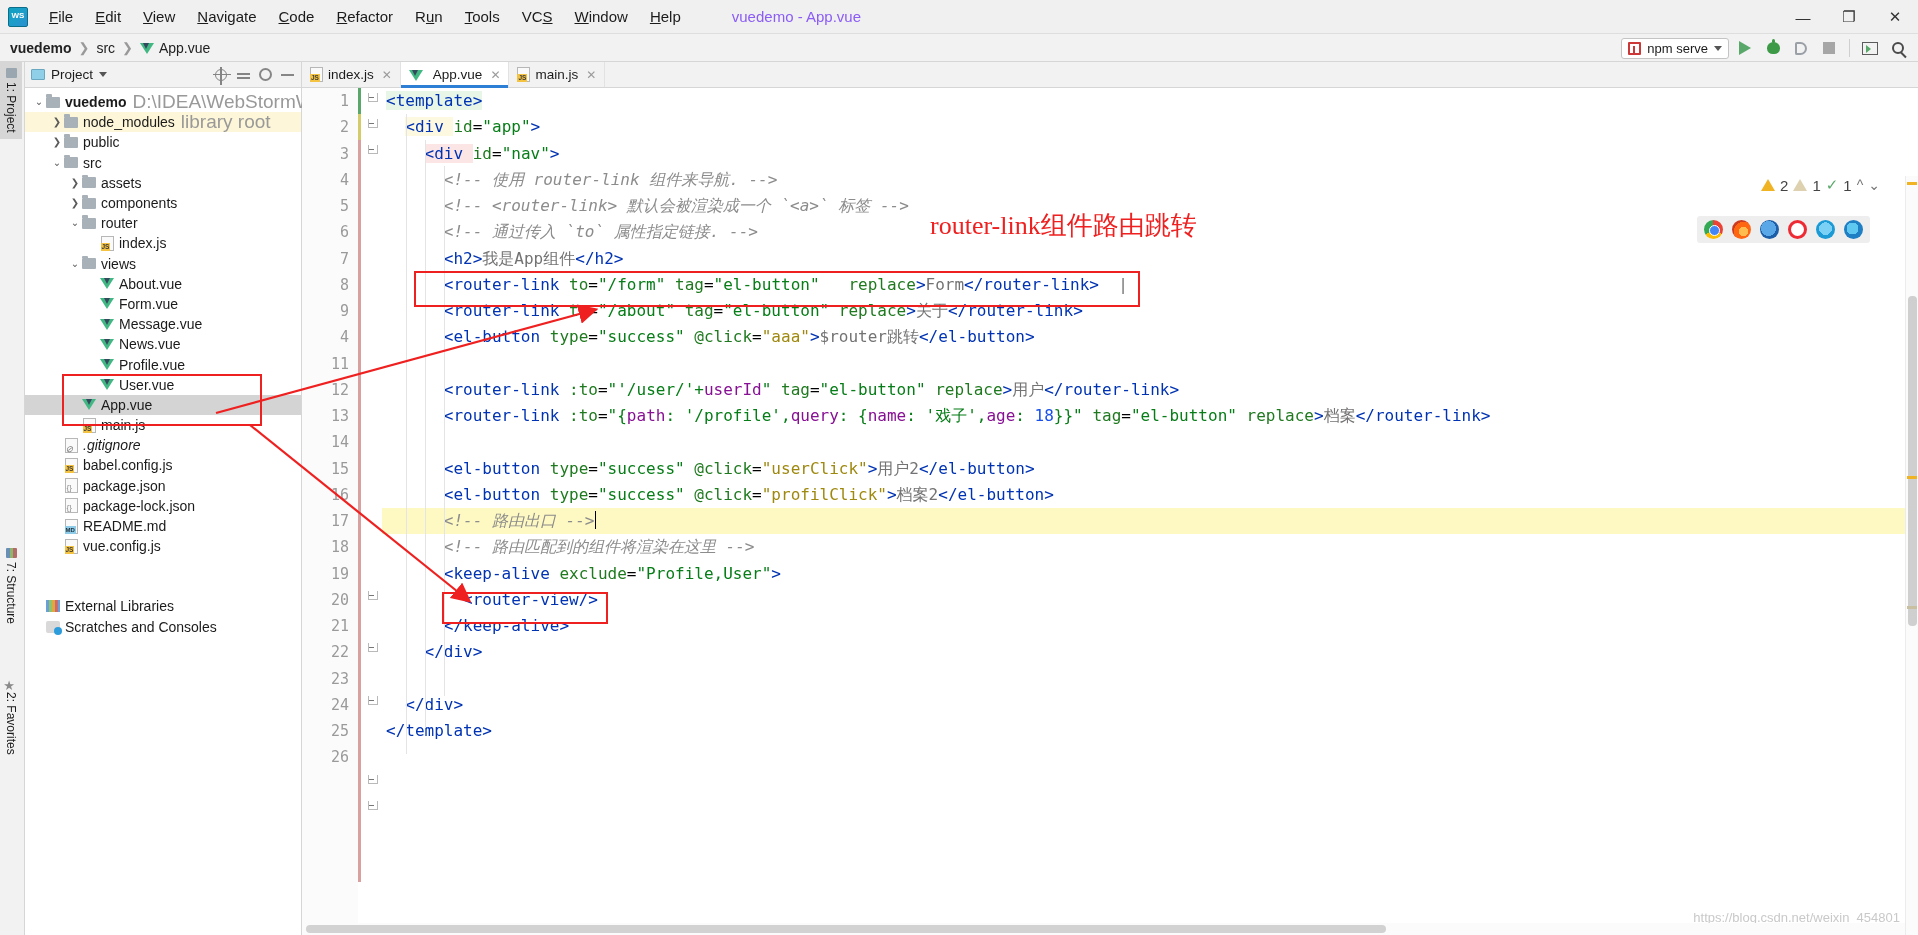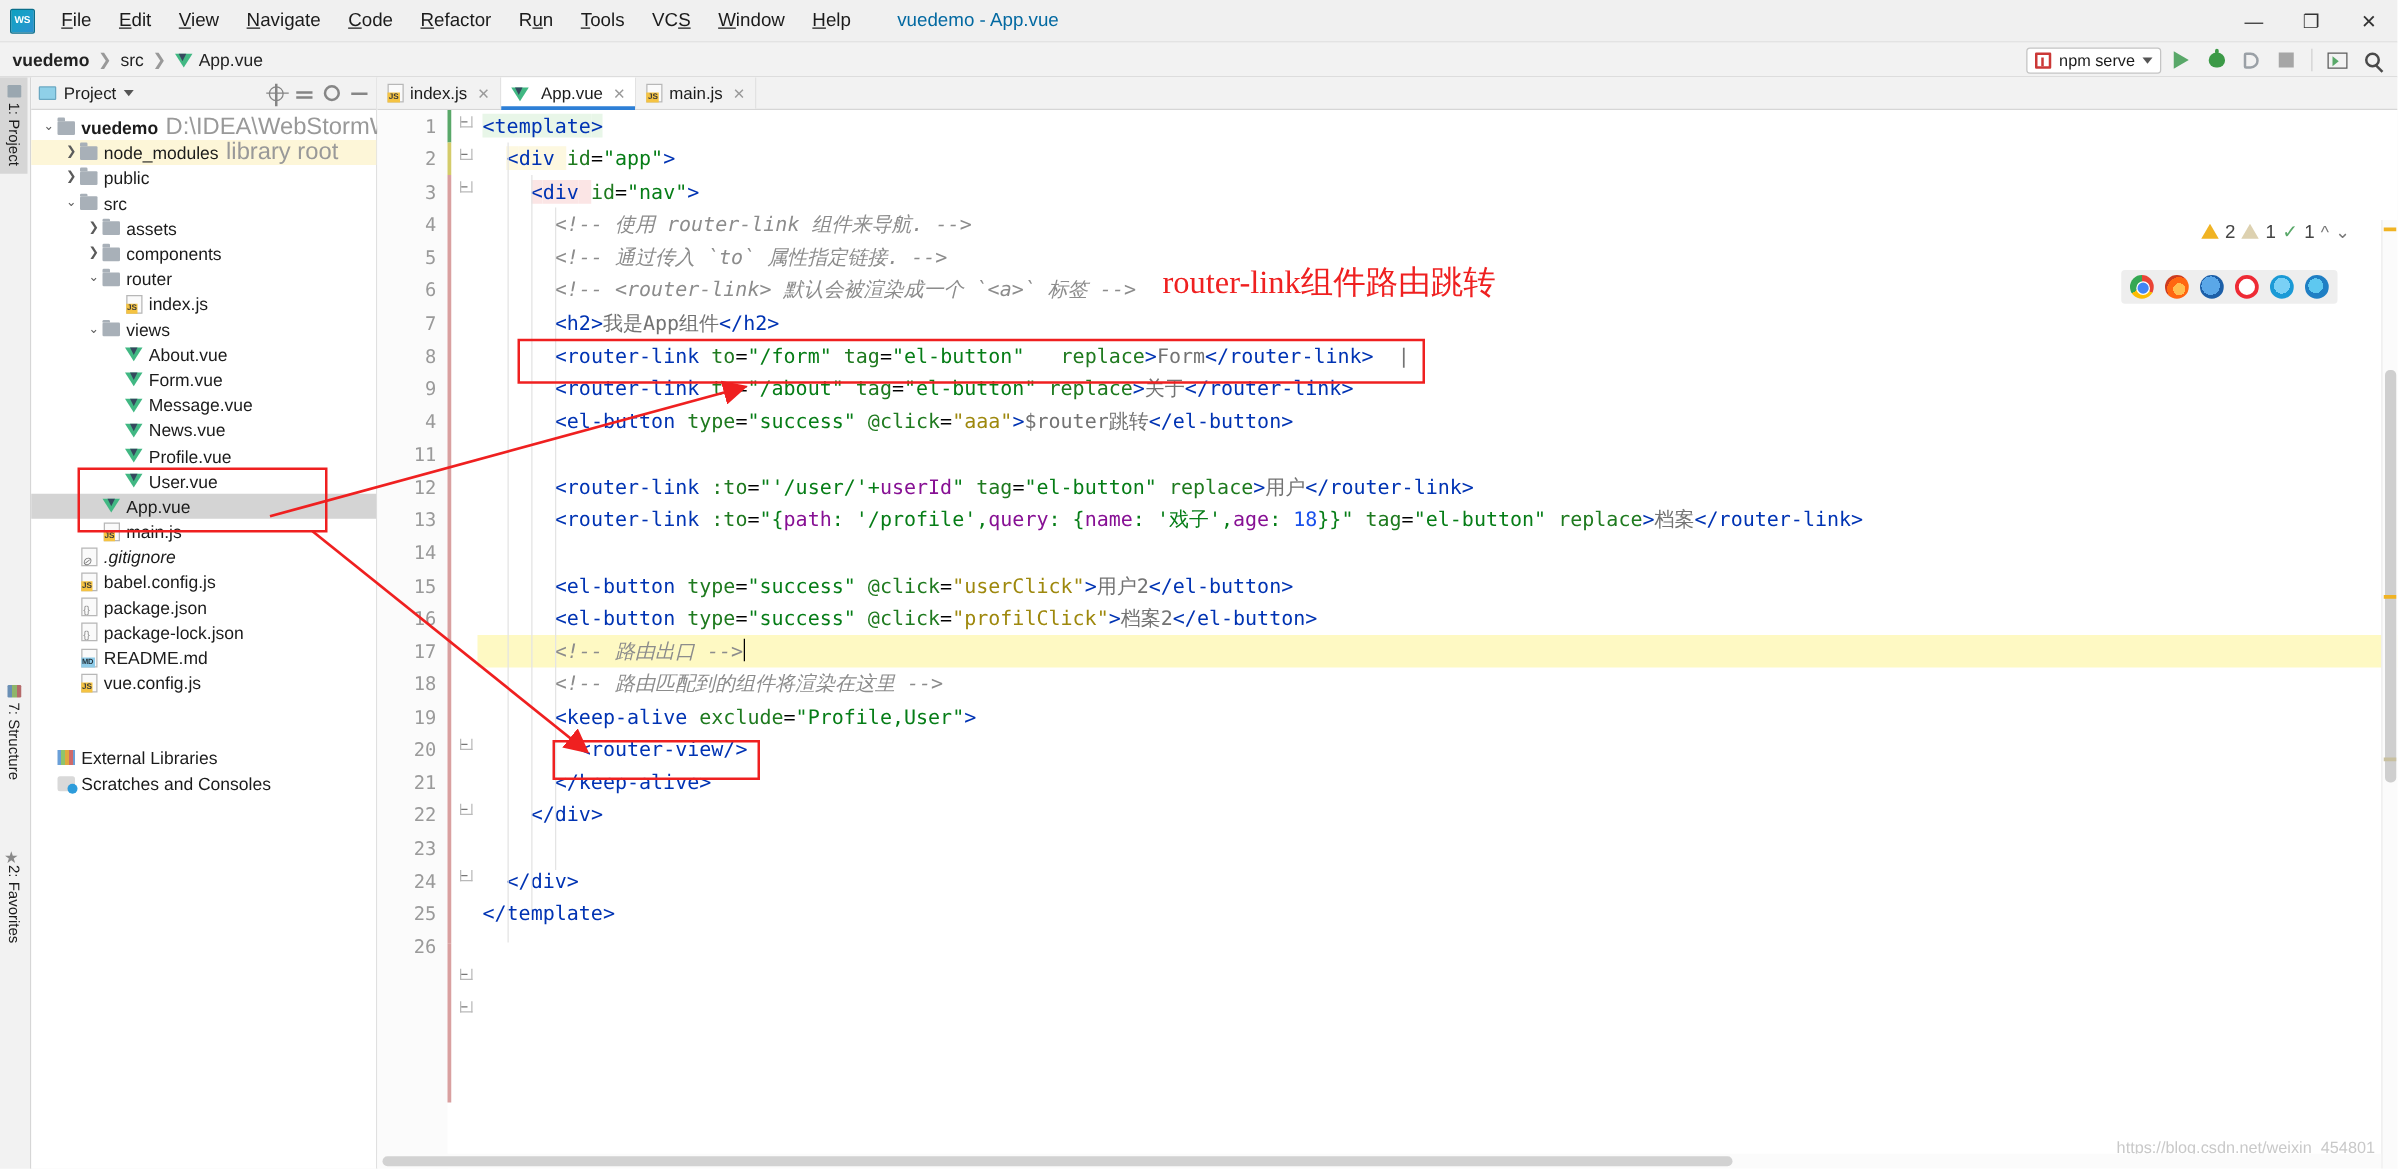--- a/index.html
+++ b/index.html
@@ -28,21 +28,21 @@
     text-align: center; font-size: 8px; font-weight: bold; color: #fff;
     font-family: "Liberation Sans", sans-serif;
   }
   .menu { display: flex; align-items: center; gap: 0px; }
   .menu-item {
     font-size: 15px; color: #1b1b1b; padding: 4px 11px; cursor: default;
     white-space: nowrap;
   }
   .menu-item u { text-decoration: underline; }
   .win-title {
-    font-size: 15px; color: #0369a1; margin-left: 26px; white-space: nowrap;
+    font-size: 15px; color: #8b5cf6; margin-left: 40px; white-space: nowrap;
   }
   .win-ctrls {
     position: absolute; right: 0; top: 0; height: 34px;
     display: flex; align-items: center;
   }
   .win-btn {
     width: 46px; height: 34px; display: flex; align-items: center;
     justify-content: center; font-size: 15px; color: #333;
   }
 
@@ -759,22 +759,22 @@
         </div>
 
       <div class="code" id="code-root">
         <div class="iguide" style="left:24px; top:26px; height:640px;"></div>
         <div class="iguide" style="left:43px; top:52px; height:588px;"></div>
         <div class="iguide" style="left:62px; top:78px; height:530px;"></div>
       <div class="cline"><span class="tok-tag hl-green">&lt;</span><span class="tok-tagn hl-green">template</span><span class="tok-tag hl-green">&gt;</span></div>
           <div class="cline"><span class="tok-text">  </span><span class="tok-tag hl-yellow">&lt;</span><span class="tok-tagn hl-yellow">div</span><span class="tok-text hl-yellow"> </span><span class="tok-attr">id</span><span class="tok-punc">=</span><span class="tok-val">"app"</span><span class="tok-tag">&gt;</span></div>
           <div class="cline"><span class="tok-text">    </span><span class="tok-tag hl-pink">&lt;</span><span class="tok-tagn hl-pink">div</span><span class="tok-text hl-pink"> </span><span class="tok-attr">id</span><span class="tok-punc">=</span><span class="tok-val">"nav"</span><span class="tok-tag">&gt;</span></div>
           <div class="cline"><span class="tok-cmt">      &lt;!-- 使用 router-link 组件来导航. --&gt;</span></div>
+          <div class="cline"><span class="tok-cmt">      &lt;!-- &lt;router-link&gt; 默认会被渲染成一个 `&lt;a&gt;` 标签 --&gt;</span></div>
           <div class="cline"><span class="tok-cmt">      &lt;!-- 通过传入 `to` 属性指定链接. --&gt;</span></div>
-          <div class="cline"><span class="tok-cmt">      &lt;!-- &lt;router-link&gt; 默认会被渲染成一个 `&lt;a&gt;` 标签 --&gt;</span></div>
           <div class="cline"><span class="tok-text">      </span><span class="tok-tag">&lt;</span><span class="tok-tagn">h2</span><span class="tok-tag">&gt;</span><span class="tok-text">我是App组件</span><span class="tok-tag">&lt;/</span><span class="tok-tagn">h2</span><span class="tok-tag">&gt;</span></div>
           <div class="cline"><span class="tok-text">      </span><span class="tok-tag">&lt;</span><span class="tok-tagn">router-link</span><span class="tok-text"> </span><span class="tok-attr">to</span><span class="tok-punc">=</span><span class="tok-val">"/form"</span><span class="tok-text"> </span><span class="tok-attr">tag</span><span class="tok-punc">=</span><span class="tok-val">"el-button"</span><span class="tok-text">   </span><span class="tok-attr">replace</span><span class="tok-tag">&gt;</span><span class="tok-text">Form</span><span class="tok-tag">&lt;/</span><span class="tok-tagn">router-link</span><span class="tok-tag">&gt;</span><span class="tok-text">  |</span></div>
           <div class="cline"><span class="tok-text">      </span><span class="tok-tag">&lt;</span><span class="tok-tagn">router-link</span><span class="tok-text"> </span><span class="tok-attr">to</span><span class="tok-punc">=</span><span class="tok-val">"/about"</span><span class="tok-text"> </span><span class="tok-attr">tag</span><span class="tok-punc">=</span><span class="tok-val">"el-button"</span><span class="tok-text"> </span><span class="tok-attr">replace</span><span class="tok-tag">&gt;</span><span class="tok-text">关于</span><span class="tok-tag">&lt;/</span><span class="tok-tagn">router-link</span><span class="tok-tag">&gt;</span></div>
           <div class="cline"><span class="tok-text">      </span><span class="tok-tag">&lt;</span><span class="tok-tagn">el-button</span><span class="tok-text"> </span><span class="tok-attr">type</span><span class="tok-punc">=</span><span class="tok-val">"success"</span><span class="tok-text"> </span><span class="tok-attr">@click</span><span class="tok-punc">=</span><span class="tok-ev">"aaa"</span><span class="tok-tag">&gt;</span><span class="tok-text">$router跳转</span><span class="tok-tag">&lt;/</span><span class="tok-tagn">el-button</span><span class="tok-tag">&gt;</span></div>
           <div class="cline">&nbsp;</div>
           <div class="cline"><span class="tok-text">      </span><span class="tok-tag">&lt;</span><span class="tok-tagn">router-link</span><span class="tok-text"> </span><span class="tok-attr">:to</span><span class="tok-punc">=</span><span class="tok-val">"'</span><span class="tok-str2">/user/</span><span class="tok-val">'+</span><span class="tok-js">userId</span><span class="tok-val">"</span><span class="tok-text"> </span><span class="tok-attr">tag</span><span class="tok-punc">=</span><span class="tok-val">"el-button"</span><span class="tok-text"> </span><span class="tok-attr">replace</span><span class="tok-tag">&gt;</span><span class="tok-text">用户</span><span class="tok-tag">&lt;/</span><span class="tok-tagn">router-link</span><span class="tok-tag">&gt;</span></div>
           <div class="cline"><span class="tok-text">      </span><span class="tok-tag">&lt;</span><span class="tok-tagn">router-link</span><span class="tok-text"> </span><span class="tok-attr">:to</span><span class="tok-punc">=</span><span class="tok-val">"{</span><span class="tok-js">path</span><span class="tok-val">: '</span><span class="tok-str2">/profile</span><span class="tok-val">',</span><span class="tok-js">query</span><span class="tok-val">: {</span><span class="tok-js">name</span><span class="tok-val">: '</span><span class="tok-str2">戏子</span><span class="tok-val">',</span><span class="tok-js">age</span><span class="tok-val">: </span><span class="tok-num">18</span><span class="tok-val">}}"</span><span class="tok-text"> </span><span class="tok-attr">tag</span><span class="tok-punc">=</span><span class="tok-val">"el-button"</span><span class="tok-text"> </span><span class="tok-attr">replace</span><span class="tok-tag">&gt;</span><span class="tok-text">档案</span><span class="tok-tag">&lt;/</span><span class="tok-tagn">router-link</span><span class="tok-tag">&gt;</span></div>
           <div class="cline">&nbsp;</div>
           <div class="cline"><span class="tok-text">      </span><span class="tok-tag">&lt;</span><span class="tok-tagn">el-button</span><span class="tok-text"> </span><span class="tok-attr">type</span><span class="tok-punc">=</span><span class="tok-val">"success"</span><span class="tok-text"> </span><span class="tok-attr">@click</span><span class="tok-punc">=</span><span class="tok-ev">"userClick"</span><span class="tok-tag">&gt;</span><span class="tok-text">用户2</span><span class="tok-tag">&lt;/</span><span class="tok-tagn">el-button</span><span class="tok-tag">&gt;</span></div>
           <div class="cline"><span class="tok-text">      </span><span class="tok-tag">&lt;</span><span class="tok-tagn">el-button</span><span class="tok-text"> </span><span class="tok-attr">type</span><span class="tok-punc">=</span><span class="tok-val">"success"</span><span class="tok-text"> </span><span class="tok-attr">@click</span><span class="tok-punc">=</span><span class="tok-ev">"profilClick"</span><span class="tok-tag">&gt;</span><span class="tok-text">档案2</span><span class="tok-tag">&lt;/</span><span class="tok-tagn">el-button</span><span class="tok-tag">&gt;</span></div>

